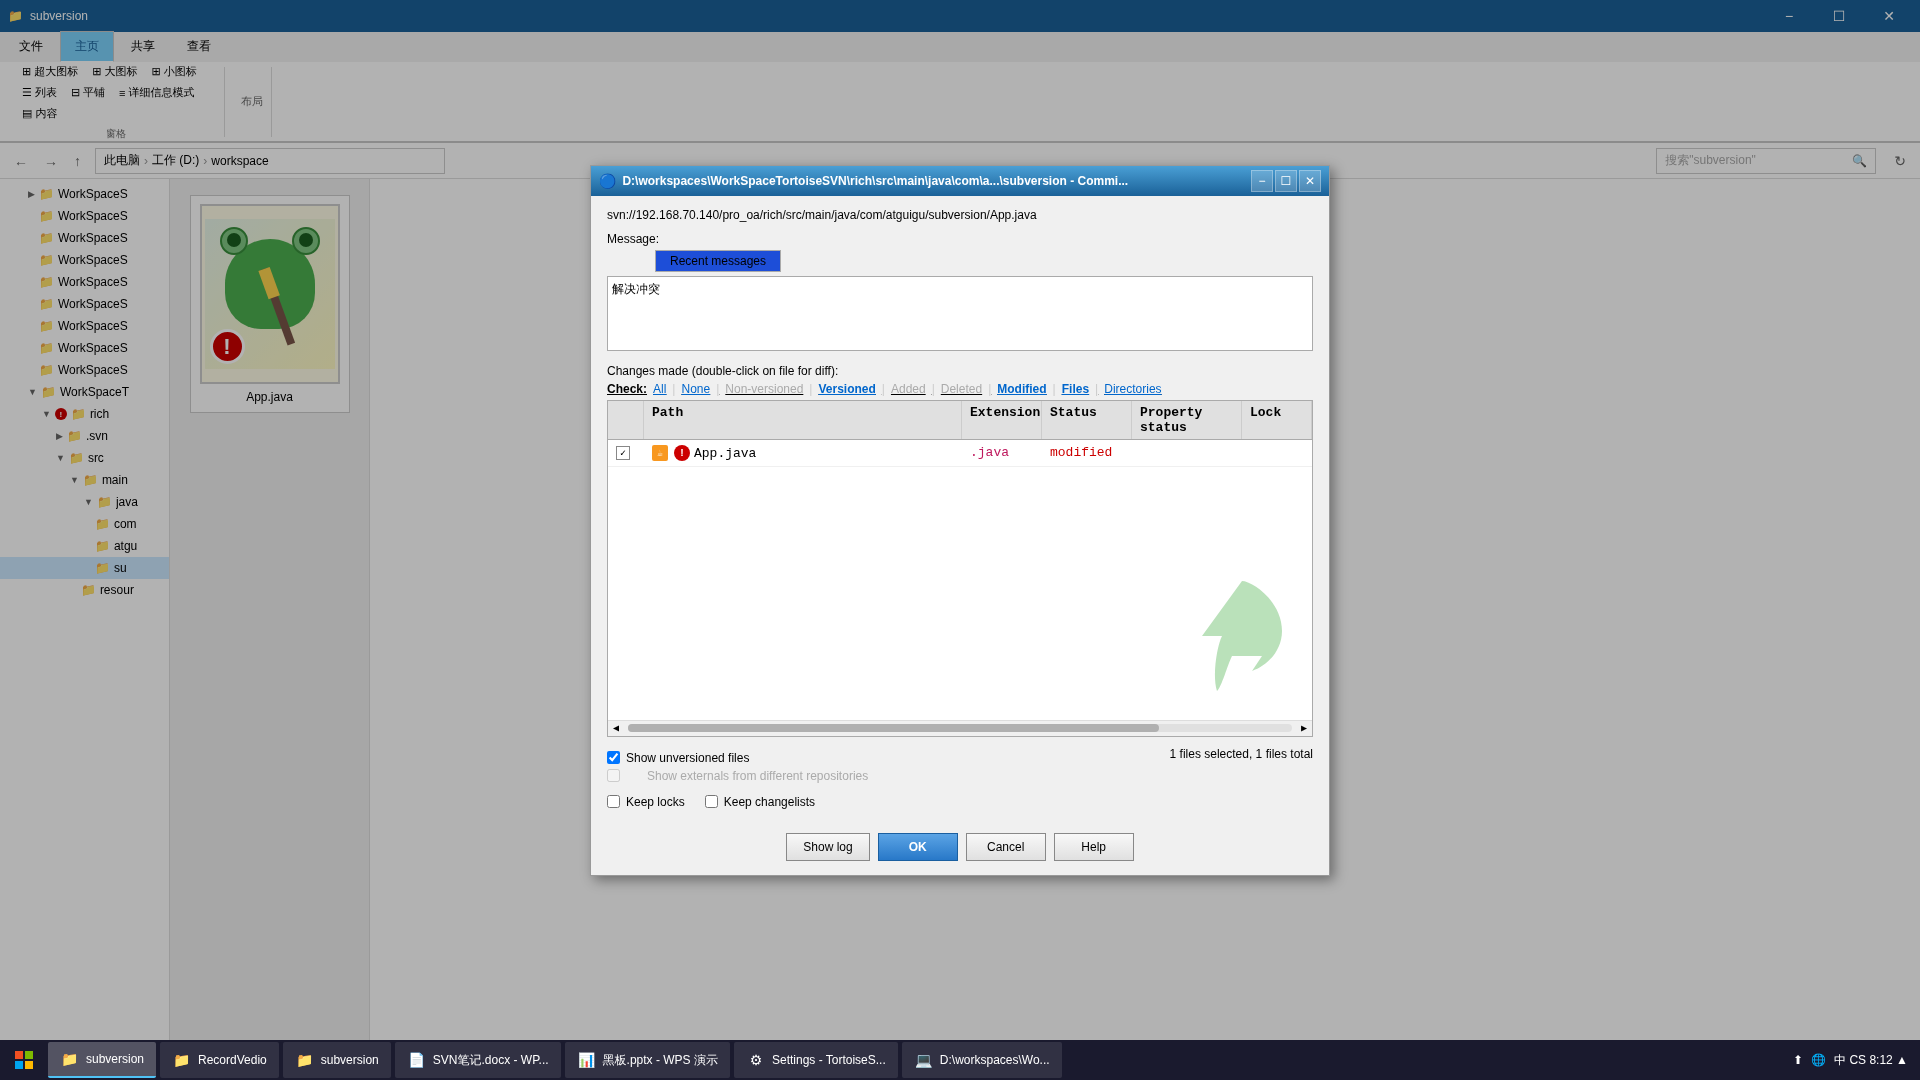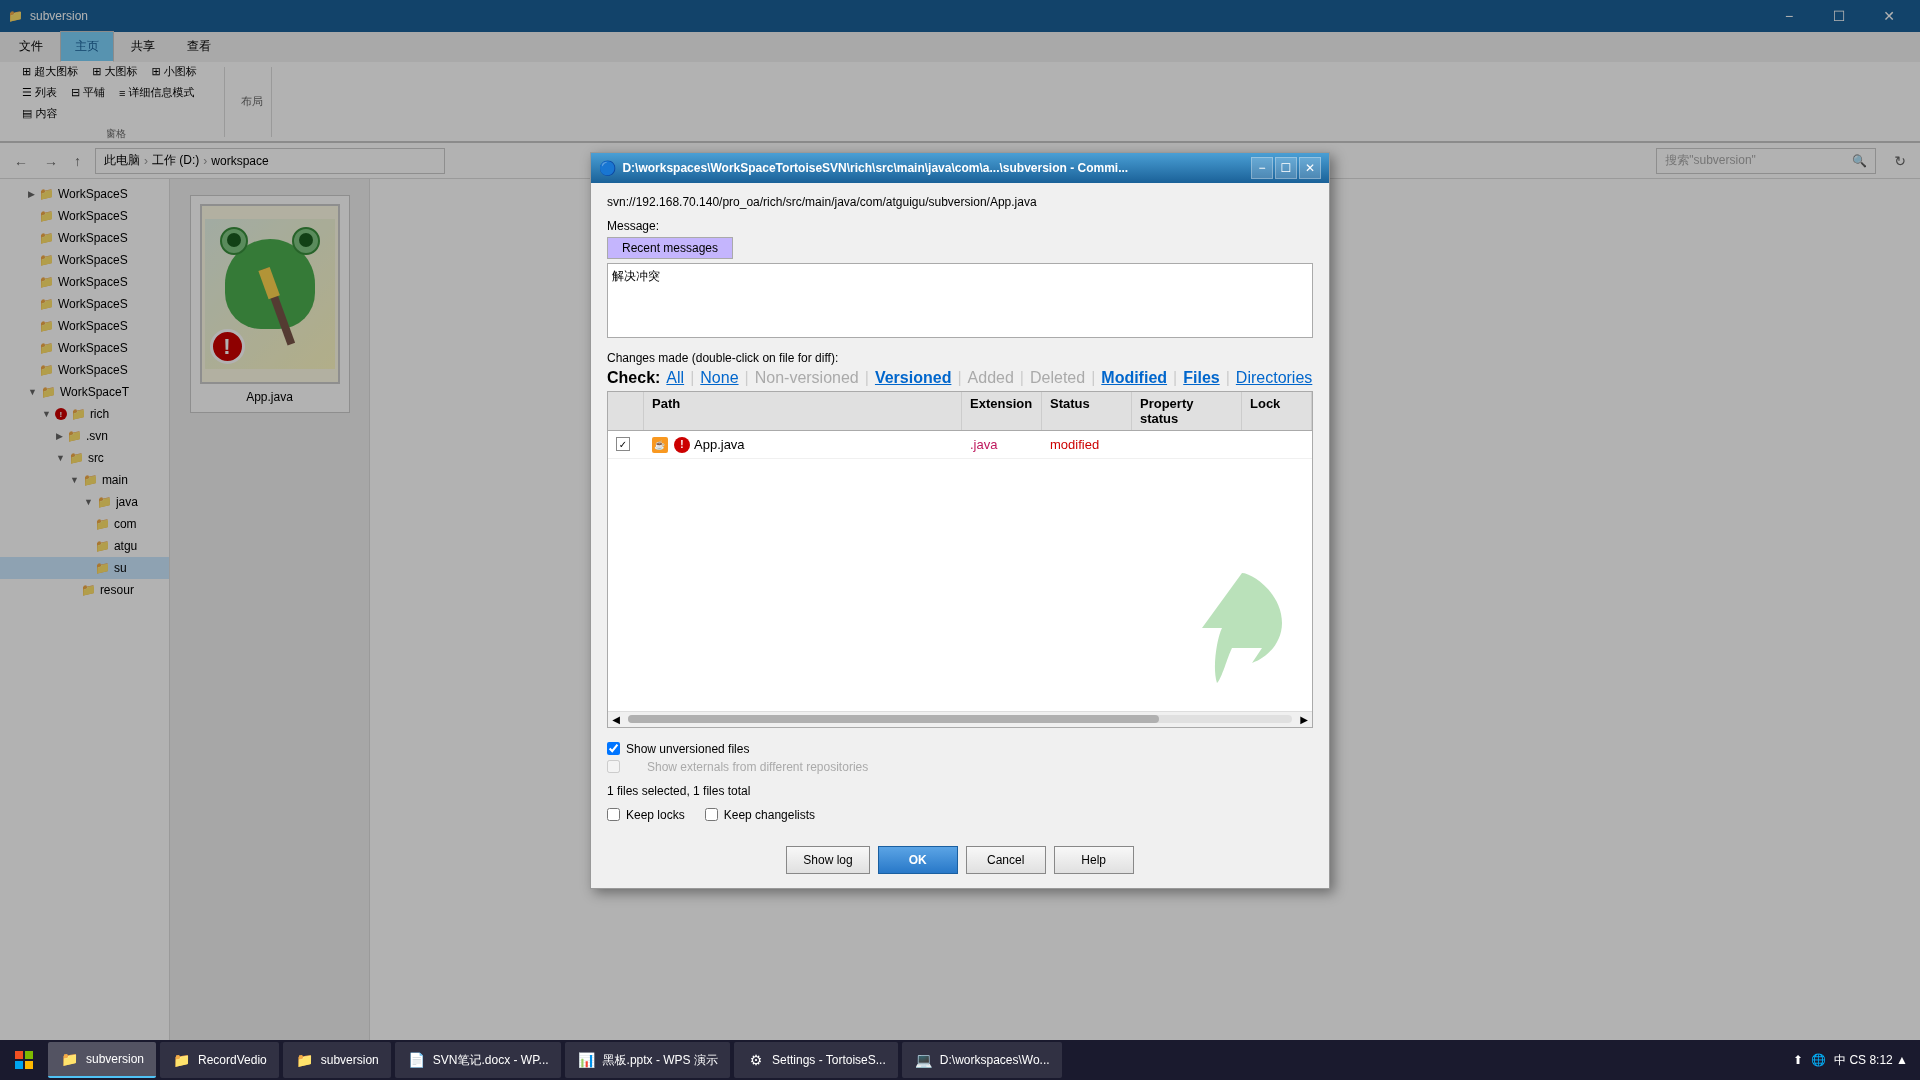--- a/index.html
+++ b/index.html
@@ -371,47 +371,49 @@
       font-size: 12px;
     }
     .dialog-body {
       padding: 12px 16px;
       background: #f0f0f0;
     }
     .commit-to-label { font-size: 12px; margin-bottom: 2px; }
     .commit-url { font-size: 12px; color: #000; margin-bottom: 10px; }
     .message-label { font-size: 12px; margin-bottom: 4px; }
     .recent-messages-btn {
-      background: #c4b5fd;
+      background: #1d4ed8;
       border: 1px solid #aaa;
       padding: 3px 14px;
       font-size: 12px;
       cursor: pointer;
       margin-bottom: 4px;
+      margin-left: 48px;
     }
     .message-textarea {
       width: 100%;
       height: 75px;
       border: 1px solid #aaa;
       background: white;
       padding: 4px;
       font-size: 12px;
       resize: none;
       font-family: inherit;
     }
     .changes-section {
       margin-top: 10px;
     }
     .changes-label { font-size: 12px; margin-bottom: 4px; }
     .filter-bar {
       display: flex;
       align-items: center;
       gap: 6px;
       margin-bottom: 4px;
-      font-size: 16px;
+      font-size: 12px;
+      text-decoration: underline;
     }
     .filter-bar-label { font-weight: bold; }
     .filter-link {
       color: #0066cc;
       cursor: pointer;
       text-decoration: underline;
     }
     .filter-link.inactive { color: #aaa; text-decoration: none; cursor: default; }
     .filter-separator { color: #ccc; }
     .file-table-header {
@@ -818,21 +820,21 @@
           <span class="filter-separator">|</span>
           <span class="filter-link inactive">Deleted</span>
           <span class="filter-separator">|</span>
           <span class="filter-link" style="font-weight:bold;">Modified</span>
           <span class="filter-separator">|</span>
           <span class="filter-link" style="font-weight:bold;">Files</span>
           <span class="filter-separator">|</span>
           <span class="filter-link">Directories</span>
         </div>
 
-        <div style="border: 1px solid #aaa; background:white; position:relative; min-height: 300px;">
+        <div style="border: 1px solid #aaa; background:white; position:relative; min-height: 300px; font-family: Liberation Mono, monospace;">
 
           <div class="file-table-header">
             <div class="file-table-header-cell col-check"></div>
             <div class="file-table-header-cell col-path">Path</div>
             <div class="file-table-header-cell col-ext">Extension</div>
             <div class="file-table-header-cell col-status">Status</div>
             <div class="file-table-header-cell col-prop">Property status</div>
             <div class="file-table-header-cell col-lock">Lock</div>
           </div>
 
@@ -867,21 +869,21 @@
 
           <div class="scroll-bar-h">
             <span class="scroll-arrow">◀</span>
             <div class="scroll-track">
               <div class="scroll-thumb"></div>
             </div>
             <span class="scroll-arrow">▶</span>
           </div>
         </div>
 
-        <div style="display:flex; justify-content:space-between; align-items:flex-start; margin-top:6px;flex-direction:column;">
+        <div style="display:flex; justify-content:space-between; align-items:flex-start; margin-top:6px;">
           <div class="bottom-options">
             <div class="checkbox-row">
               <input type="checkbox" id="showUnversioned" checked="" style="">
               <label for="showUnversioned">Show unversioned files</label>
             </div>
             <div class="checkbox-row">
               <input type="checkbox" id="showExternals" disabled="" style="">
               <label for="showExternals" style="color:#aaa;margin-left:21px;">Show externals from different repositories</label>
             </div>
           </div>

